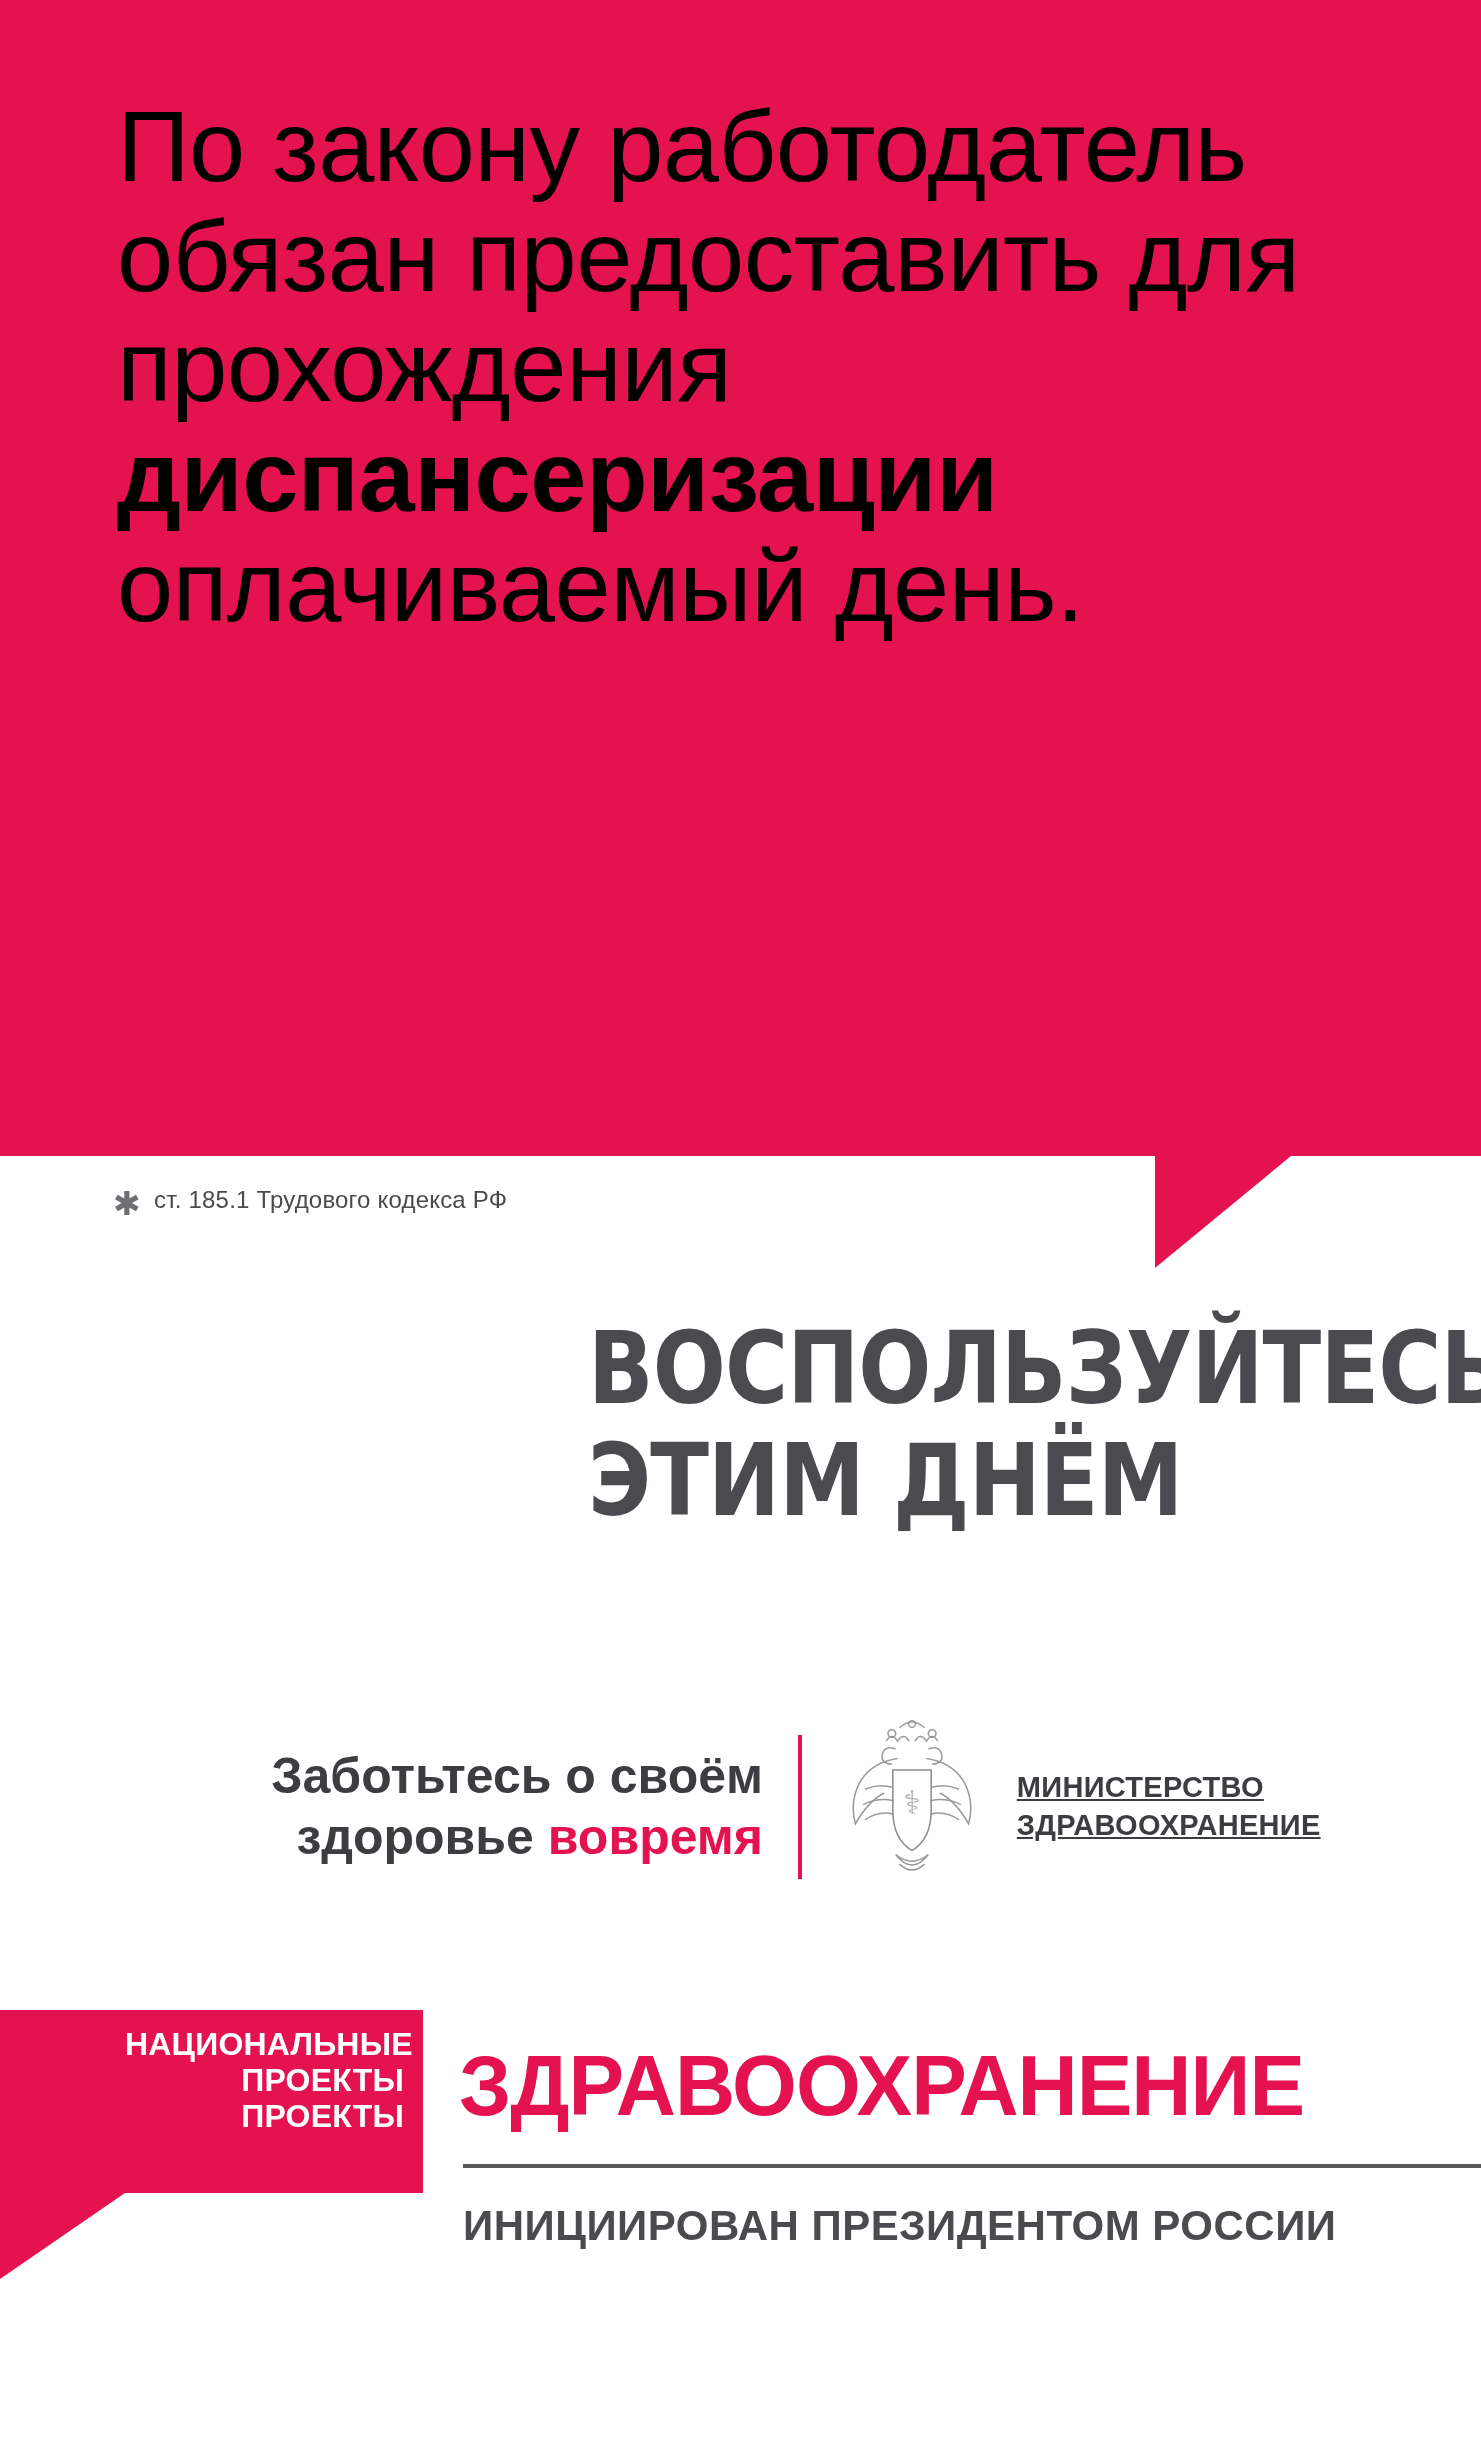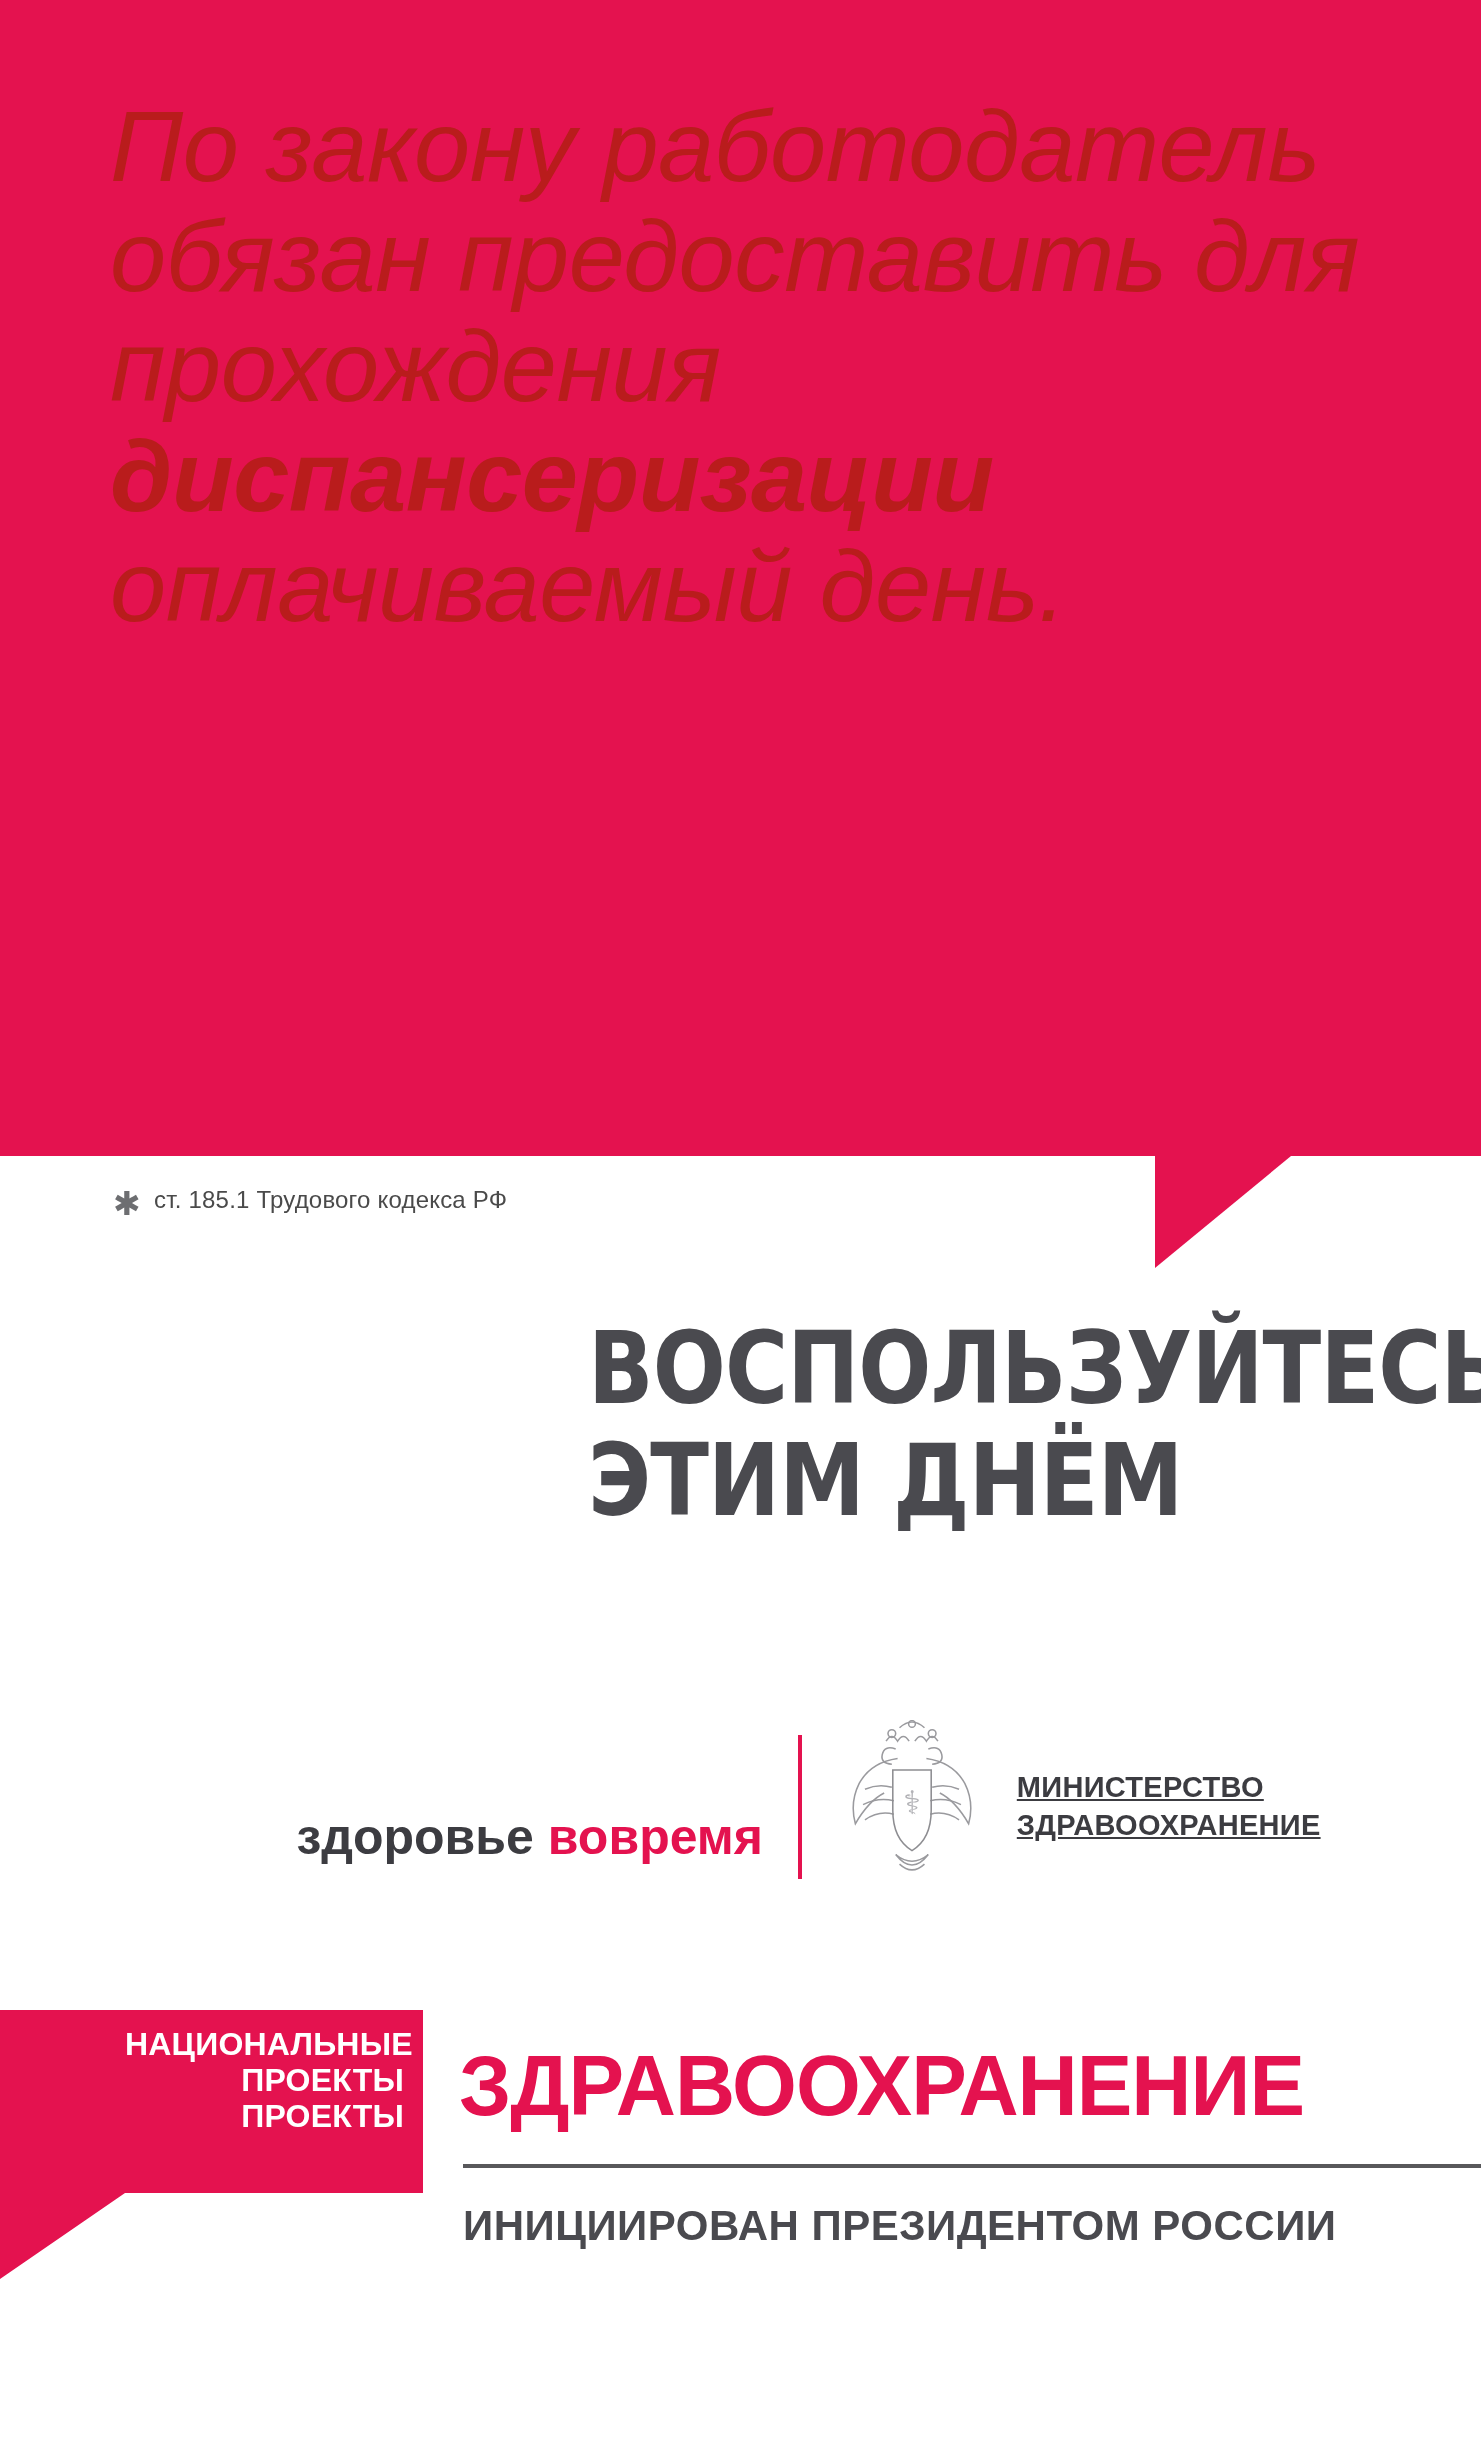--- a/index.html
+++ b/index.html
@@ -30,29 +30,28 @@
     left: 1155px;
     top: 1156px;
     width: 0;
     height: 0;
     border-left: 136px solid #e4124f;
     border-bottom: 112px solid transparent;
   }
 
   .headline {
     position: absolute;
-    left: 110px;
+    left: 117px;
     top: 91px;
     width: 1278px;
-    color: #b91c1c;
+    color: #000000;
     font-size: 101px;
     line-height: 1.09;
     font-weight: 400;
     letter-spacing: -0.5px;
-    font-style: italic;
   }
   .headline .bold {
     font-weight: 700;
   }
 
   
   .footnote {
     position: absolute;
     left: 113px;
     top: 1183px;
@@ -211,21 +210,21 @@
   <span class="fn-text">ст. 185.1 Трудового кодекса РФ</span>
 </div>
 
 <div class="slogan">
   <span class="line1">ВОСПОЛЬЗУЙТЕСЬ</span>
   <span class="line2">ЭТИМ ДНЁМ</span>
 </div>
 
 <div class="care-block">
   <div class="care-text">
-    <br>
+    <span>Заботьтесь о своём</span><br>
     <span>здоровье </span><span class="accent">вовремя</span>
   </div>
 
   <div class="divider"></div>
 
   <div class="emblem">
     <svg viewBox="0 0 150 180" width="144" height="173" aria-hidden="true">
       <g fill="none" stroke="#9a9a9e" stroke-width="1.6">
 
         <path d="M48 22 q6-10 12 0 q6-10 12 0"></path>

